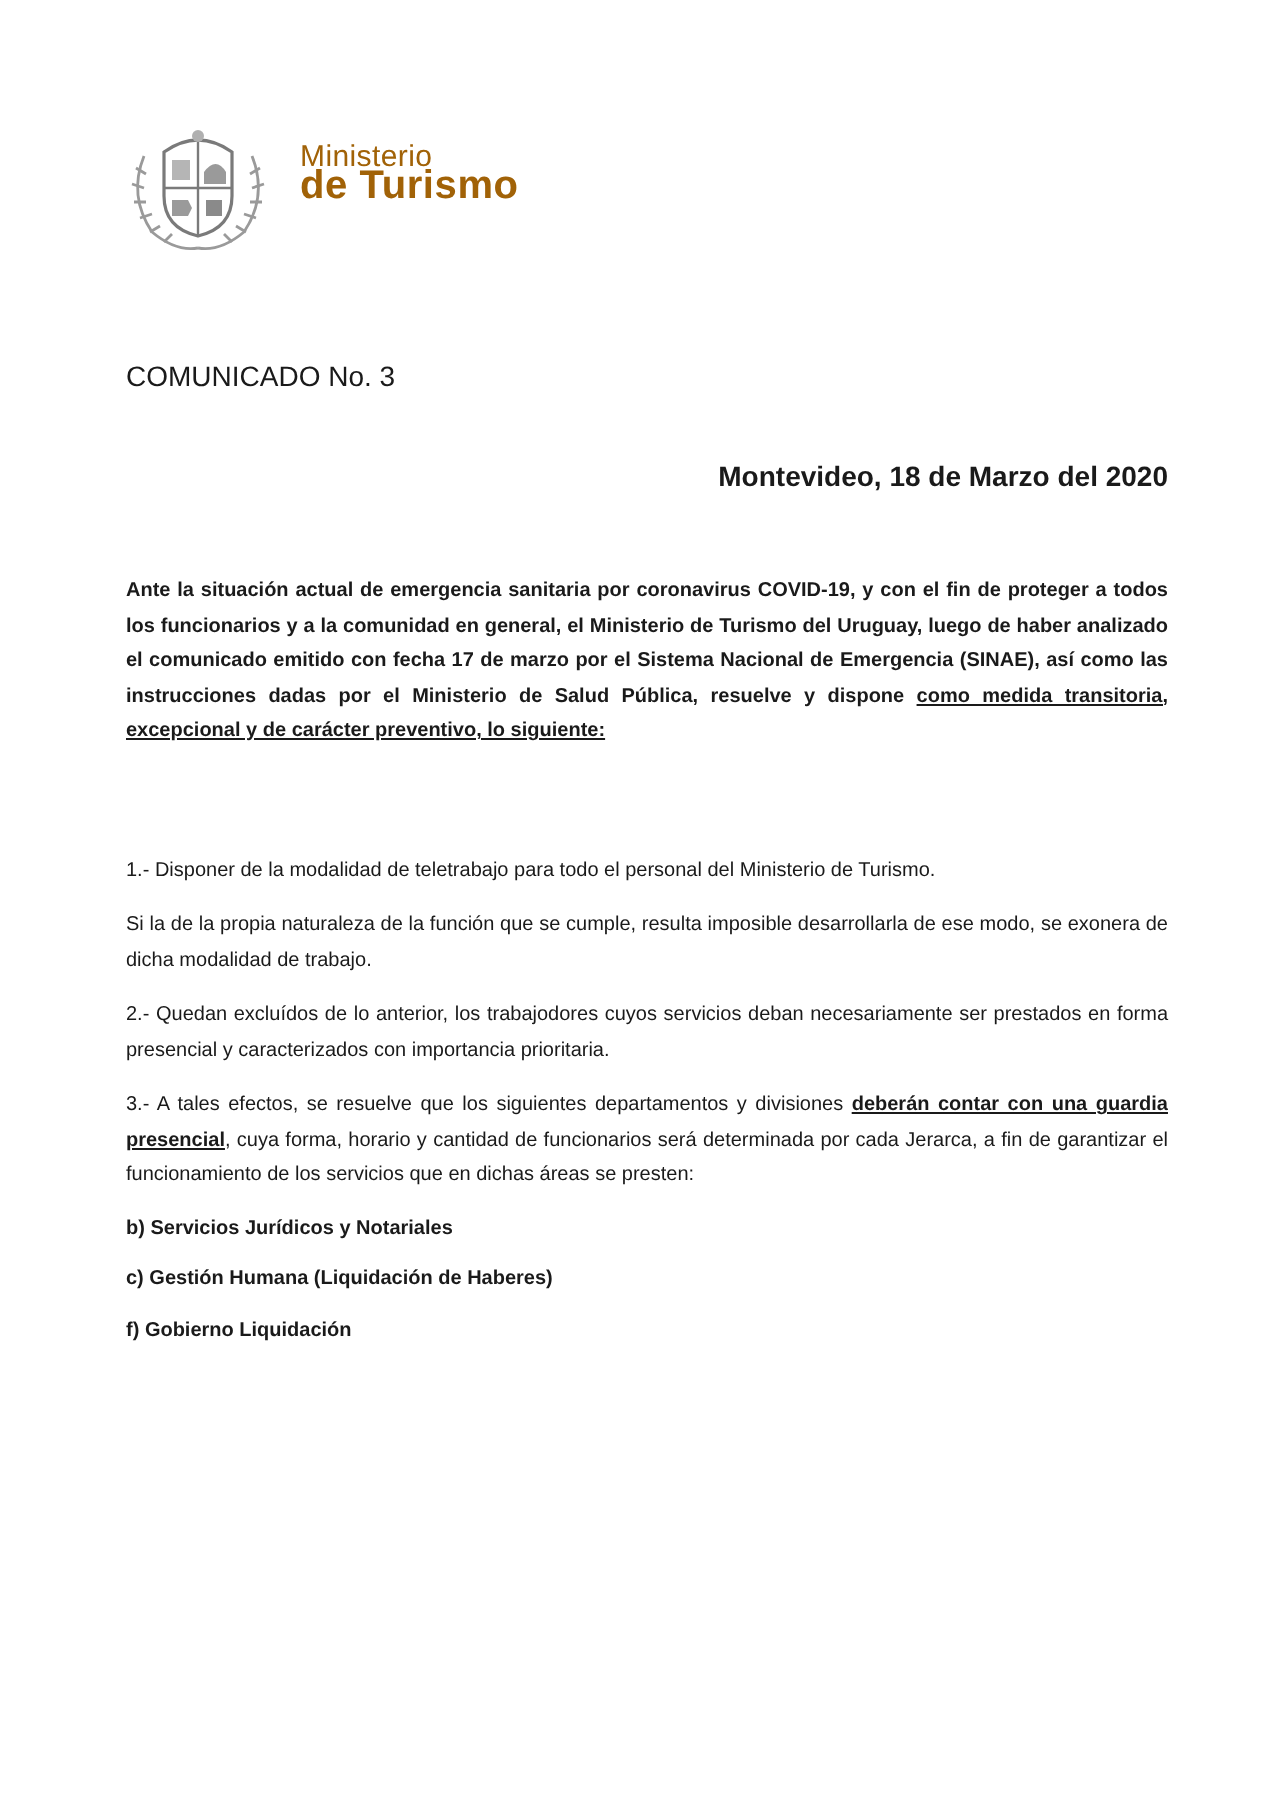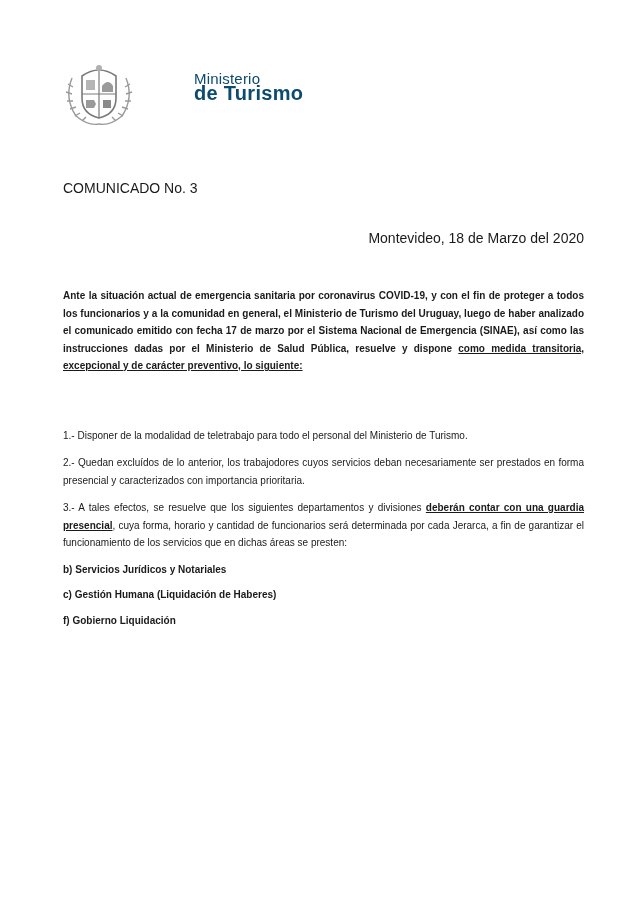--- a/index.html
+++ b/index.html
@@ -1,23 +1,23 @@
 <!DOCTYPE html>
 <html><head>
   <meta charset="utf-8">
   <style>
     html, body { margin: 0; padding: 0; background: #ffffff; }
     body { width: 640px; height: 905px; position: relative; overflow: hidden;
       font-family: "Liberation Sans", sans-serif; color: #1a1a1a; }
     .logo { position: absolute; left: 58px; top: 58px; width: 82px; height: 72px; }
-    .brand { position: absolute; left: 150px; top: 71px; color: #0c4a6e; line-height: 15px; margin-left: 44px; }
+    .brand { position: absolute; left: 150px; top: 71px; color: #a16207; line-height: 15px; }
     .brand .l1 { font-size: 15px; font-weight: normal; letter-spacing: 0.2px; }
     .brand .l2 { font-size: 20px; font-weight: bold; letter-spacing: 0.3px; }
     .comunicado { position: absolute; left: 63px; top: 180px; font-size: 14px; }
-    .date { position: absolute; right: 56px; top: 230px; font-size: 14px; }
+    .date { position: absolute; right: 56px; top: 230px; font-size: 14px; font-weight: bold; }
     .content { position: absolute; left: 63px; top: 287px; width: 521px; font-size: 10px; line-height: 17.5px; }
     .content p { margin: 0; text-align: justify; }
     .intro { font-weight: bold; }
     .u { text-decoration: underline; }
     .p1 { margin-top: 52px !important; }
     .gap { margin-top: 10px !important; }
     .list p { font-weight: bold; margin-top: 8px !important; }
     .list p:first-child { margin-top: 9px !important; }
   </style>
 </head>
@@ -47,20 +47,21 @@
   <div class="l2">de Turismo</div>
 </div>
 
 <div class="comunicado">COMUNICADO No. 3</div>
 <div class="date">Montevideo, 18 de Marzo del 2020</div>
 
 <div class="content">
   <p class="intro"><span>Ante la situación actual de emergencia sanitaria por coronavirus COVID-19, y con el fin de proteger a todos los funcionarios y a la comunidad en general, el Ministerio de Turismo del Uruguay,  luego de haber analizado el comunicado emitido con fecha 17 de marzo por el Sistema Nacional de Emergencia (SINAE), así como las instrucciones dadas por el Ministerio de Salud Pública, resuelve y dispone </span><span class="u">como medida transitoria, excepcional y de carácter preventivo, lo siguiente:</span></p>
 
   <p class="p1">1.- Disponer de la modalidad de teletrabajo para todo el personal del Ministerio de Turismo.</p>
+  <p class="gap">Si la de la propia naturaleza de la función que se cumple, resulta imposible desarrollarla de ese modo, se exonera de dicha modalidad de trabajo.</p>
   <p class="gap">2.- Quedan excluídos de lo anterior, los trabajodores cuyos servicios deban necesariamente ser prestados en forma presencial y caracterizados con importancia prioritaria.</p>
   <p class="gap"><span>3.- A tales efectos, se resuelve que los siguientes departamentos y divisiones </span><b class="u">deberán contar con una guardia presencial</b><span>, cuya forma, horario y cantidad de funcionarios será determinada por cada Jerarca, a fin de garantizar el funcionamiento de los servicios que en dichas áreas se presten:</span></p>
 
   <div class="list">
     <p>b) Servicios Jurídicos y Notariales</p>
     <p>c) Gestión Humana (Liquidación de Haberes)</p>
     <p>f) Gobierno Liquidación</p>
   </div>
 
 </div>

